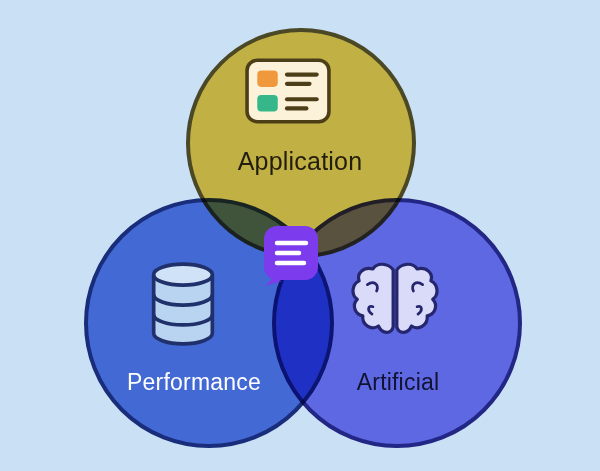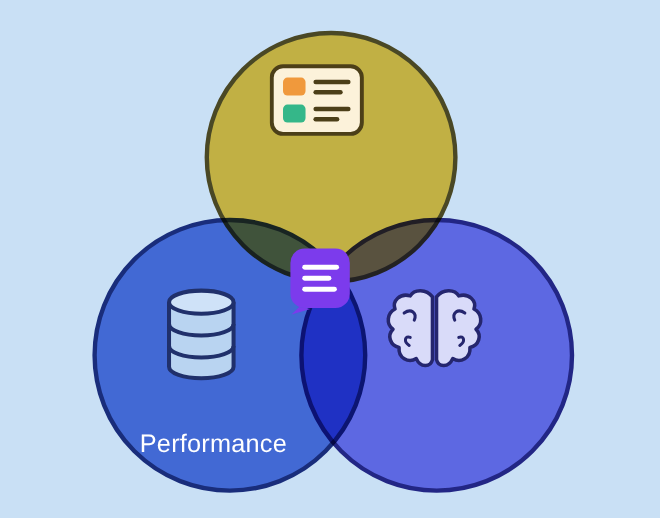--- a/index.html
+++ b/index.html
@@ -45,21 +45,21 @@
     text-align:center;
     font-weight:500;
     letter-spacing:0.2px;
   }
   .label-top{
     left:200px;top:147px;width:200px;
     font-size:25px;line-height:29px;
     color:var(--label-top-color);
   }
   .label-left{
-    left:94px;top:390px;width:200px;
+    left:94px;top:369px;width:200px;
     font-size:23px;
     color:var(--label-left-color);
   }
   .label-right{
     left:298px;top:369px;width:200px;
     font-size:23px;
     color:var(--label-right-color);
   }
 </style>
 </head>
@@ -101,17 +101,18 @@
 
     <svg class="icon icon-note" viewBox="0 0 60 64">
       <path d="M10 55 L3 62 L20 57 Z" style="fill:var(--note-bg)"></path>
       <rect x="2" y="2" width="54" height="54" rx="13" style="fill:var(--note-bg)"></rect>
       <line x1="15" y1="19" x2="44" y2="19" style="stroke:var(--note-lines);stroke-width:4.5;stroke-linecap:round"></line>
       <line x1="15" y1="29" x2="37" y2="29" style="stroke:var(--note-lines);stroke-width:4.5;stroke-linecap:round"></line>
       <line x1="15" y1="39" x2="42" y2="39" style="stroke:var(--note-lines);stroke-width:4.5;stroke-linecap:round"></line>
     </svg>
 
     <div class="label label-top">
-      <br>
+      <span>Application</span><br>
     </div>
     <div class="label label-left">Performance</div>
+    <div class="label label-right">Artificial</div>
   </div>
 </div>
 
 </body></html>

